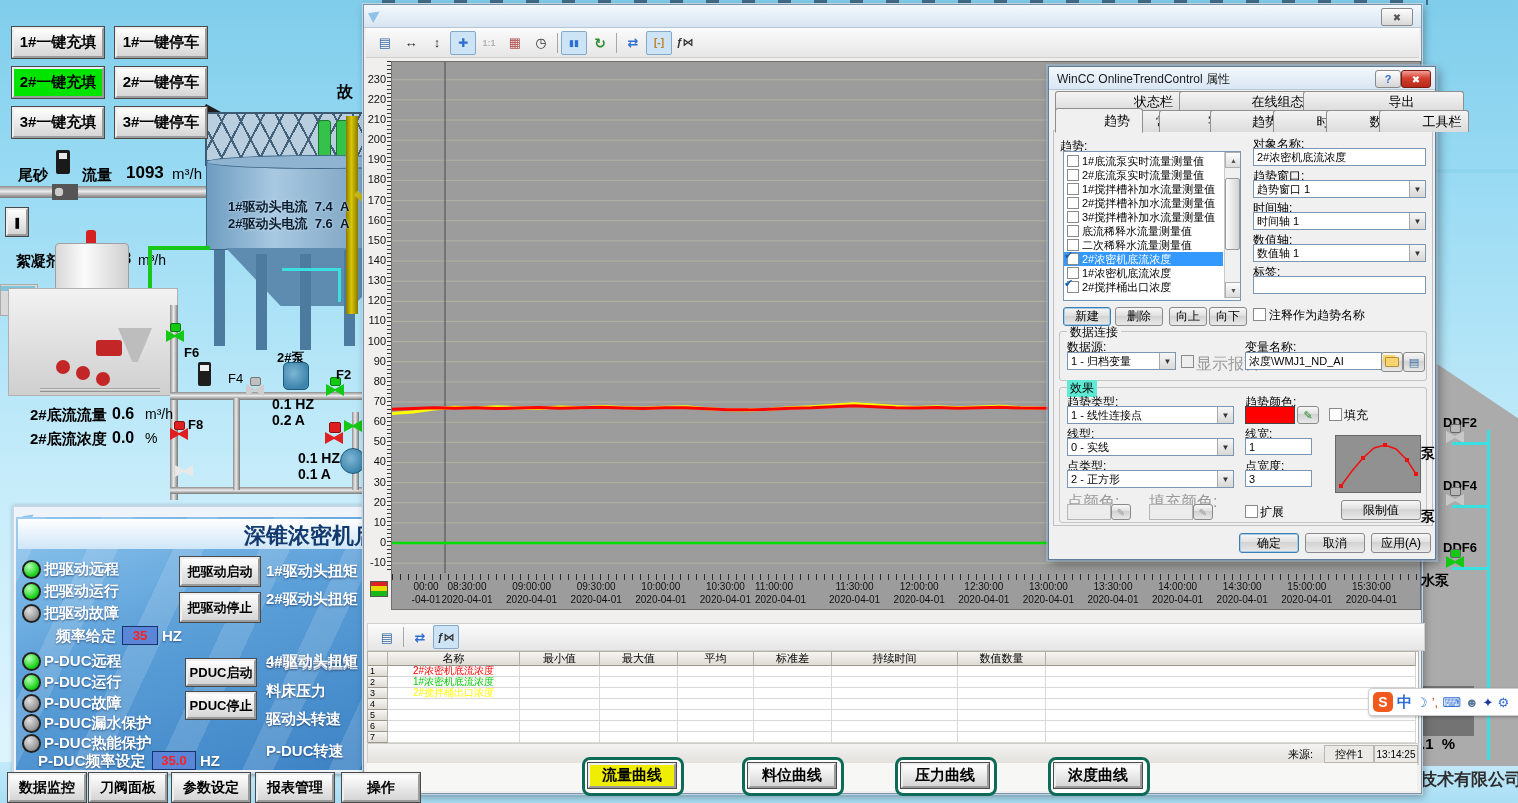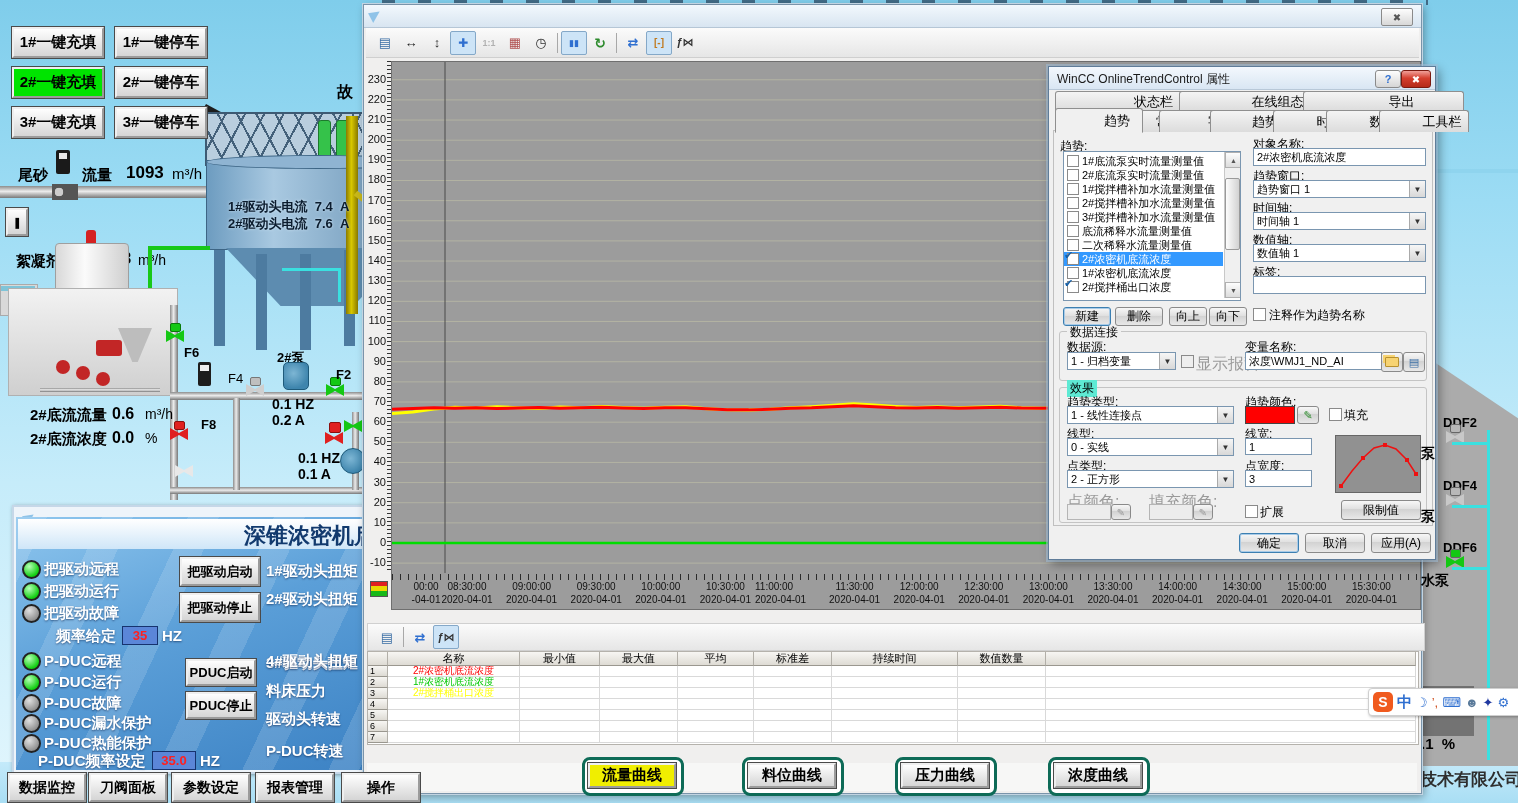--- a/index.html
+++ b/index.html
@@ -129,21 +129,21 @@
   <div class="valve" style="left:166px;top:330px;background:#14c814;"></div>
   <div class="vact" style="left:170px;top:323px;width:9px;height:7px;background:#14c814;border:1px solid #0a7a0a;"></div>
   <span class="lbl" style="left:184px;top:345px;font-size:13px;font-weight:bold;">F6</span>
 
   <div class="valve" style="left:246px;top:384px;background:#cfcfcf;"></div>
   <div class="vact" style="left:250px;top:377px;width:9px;height:7px;background:#bfbfbf;border:1px solid #777;"></div>
   <span class="lbl" style="left:228px;top:371px;font-size:13px;font-weight:normal;">F4</span>
 
   <div class="valve" style="left:170px;top:428px;background:#e02020;"></div>
   <div class="vact" style="left:174px;top:421px;width:9px;height:7px;background:#e02020;border:1px solid #8a0f0f;"></div>
-  <span class="lbl" style="left:188px;top:417px;font-size:13px;font-weight:bold;margin-left:13px;">F8</span>
+  <span class="lbl" style="left:188px;top:417px;font-size:13px;font-weight:bold;">F8</span>
 
   <div class="valve" style="left:326px;top:384px;background:#14c814;"></div>
   <div class="vact" style="left:330px;top:377px;width:9px;height:7px;background:#14c814;border:1px solid #0a7a0a;"></div>
   <span class="lbl" style="left:336px;top:367px;font-size:13px;font-weight:bold;">F2</span>
 
   <div class="valve" style="left:344px;top:420px;background:#14c814;"></div>
   <div class="valve" style="left:325px;top:432px;background:#e02020;"></div>
   <div class="vact" style="left:329px;top:422px;width:10px;height:9px;background:#e02020;border:1px solid #8a0f0f;"></div>
 
   <div class="abs" style="left:198px;top:362px;width:13px;height:24px;background:#1d1d1d;border-radius:2px;"></div>
@@ -456,20 +456,29 @@
         <div class="rowcell" style="position: absolute; left: 20px; top: 80px; width: 131px; height: 10px;"></div>
         <div class="rowcell" style="position: absolute; left: 152px; top: 80px; width: 79px; height: 10px;"></div>
         <div class="rowcell" style="position: absolute; left: 232px; top: 80px; width: 77px; height: 10px;"></div>
         <div class="rowcell" style="position: absolute; left: 310px; top: 80px; width: 75px; height: 10px;"></div>
         <div class="rowcell" style="position: absolute; left: 386px; top: 80px; width: 77px; height: 10px;"></div>
         <div class="rowcell" style="position: absolute; left: 464px; top: 80px; width: 125px; height: 10px;"></div>
         <div class="rowcell" style="position: absolute; left: 590px; top: 80px; width: 87px; height: 10px;"></div>
         <div class="rowcell" style="position: absolute; left: 678px; top: 80px; width: 369px; height: 10px;"></div>
       </div>
 
+    <div class="abs" style="left:3px;top:738px;width:1050px;height:20px;background:linear-gradient(180deg,#f4f3f1,#e2e0dc);border:1px solid #cfcdc8;">
+      <span class="lbl" style="left:920px;top:3px;font-size:11px;">来源:</span>
+      <div class="abs" style="left:956px;top:1px;width:48px;height:16px;border:1px solid #b8b6b0;background:#eceae6;display:flex;align-items:center;justify-content:center;font-size:11px;">
+          <span>控件1</span>
+        </div>
+      <div class="abs" style="left:1006px;top:1px;width:42px;height:16px;border:1px solid #b8b6b0;background:#eceae6;display:flex;align-items:center;justify-content:center;font-size:10px;">
+          <span>13:14:25</span>
+        </div>
+    </div>
 
     <div class="abs" id="curve-buttons" style="left:3px;top:758px;width:1050px;height:28px;background:#f7f7f6;"></div>
   </div>
 
   <div class="abs" style="left:1048px;top:66px;width:386px;height:492px;background:#f0f0f0;border:1px solid #5f7c99;
               box-shadow:0 0 0 2px rgba(160,190,215,.55),3px 4px 10px rgba(0,0,0,.4);">
     <div class="abs" style="left:0;top:0;right:0;height:22px;background:linear-gradient(180deg,#f3f8fd,#d9e6f3);border-bottom:1px solid #b8c8d8;">
       <span class="lbl" style="left:8px;top:4px;font-size:12px;color:#1a1a1a;">WinCC OnlineTrendControl 属性</span>
       <div class="abs" style="right:34px;top:3px;width:24px;height:16px;background:linear-gradient(180deg,#fdfdfd,#d5d5d5);border:1px solid #8a8a8a;border-radius:3px;display:flex;align-items:center;justify-content:center;font-size:11px;font-weight:bold;color:#2f6fd0;">?</div>
       <div class="abs" style="right:4px;top:3px;width:28px;height:16px;background:linear-gradient(180deg,#f0a099,#d43f2e 45%,#b52a1a);border:1px solid #7a1a10;border-radius:3px;display:flex;align-items:center;justify-content:center;font-size:10px;color:#fff;font-weight:bold;">✖</div>

